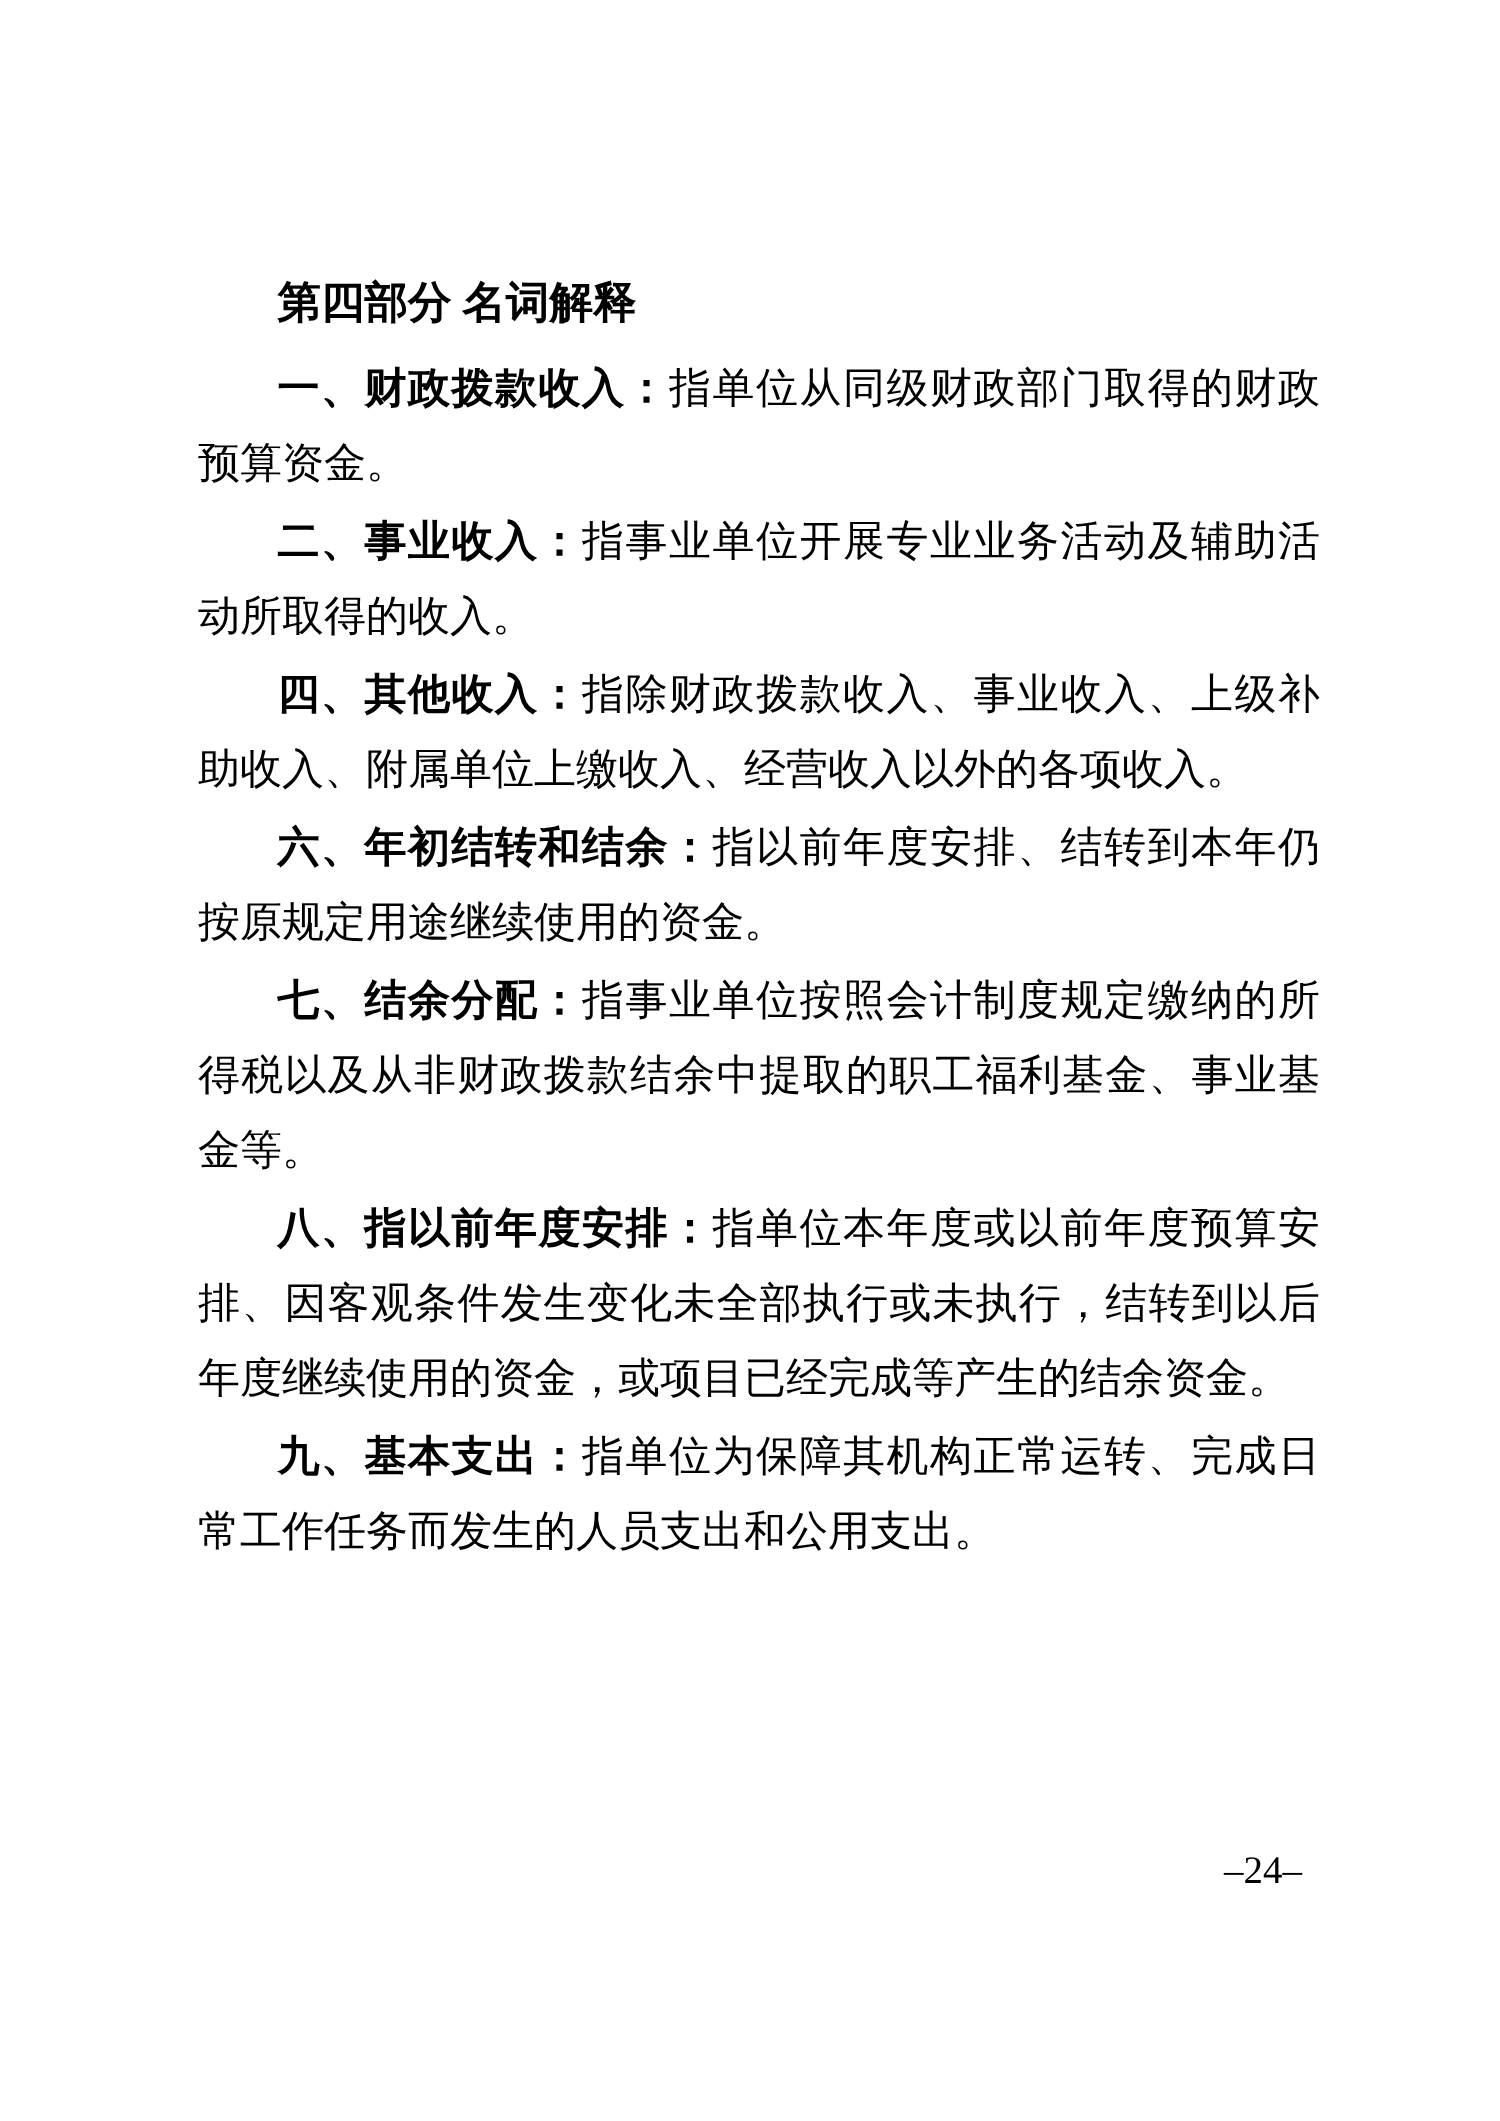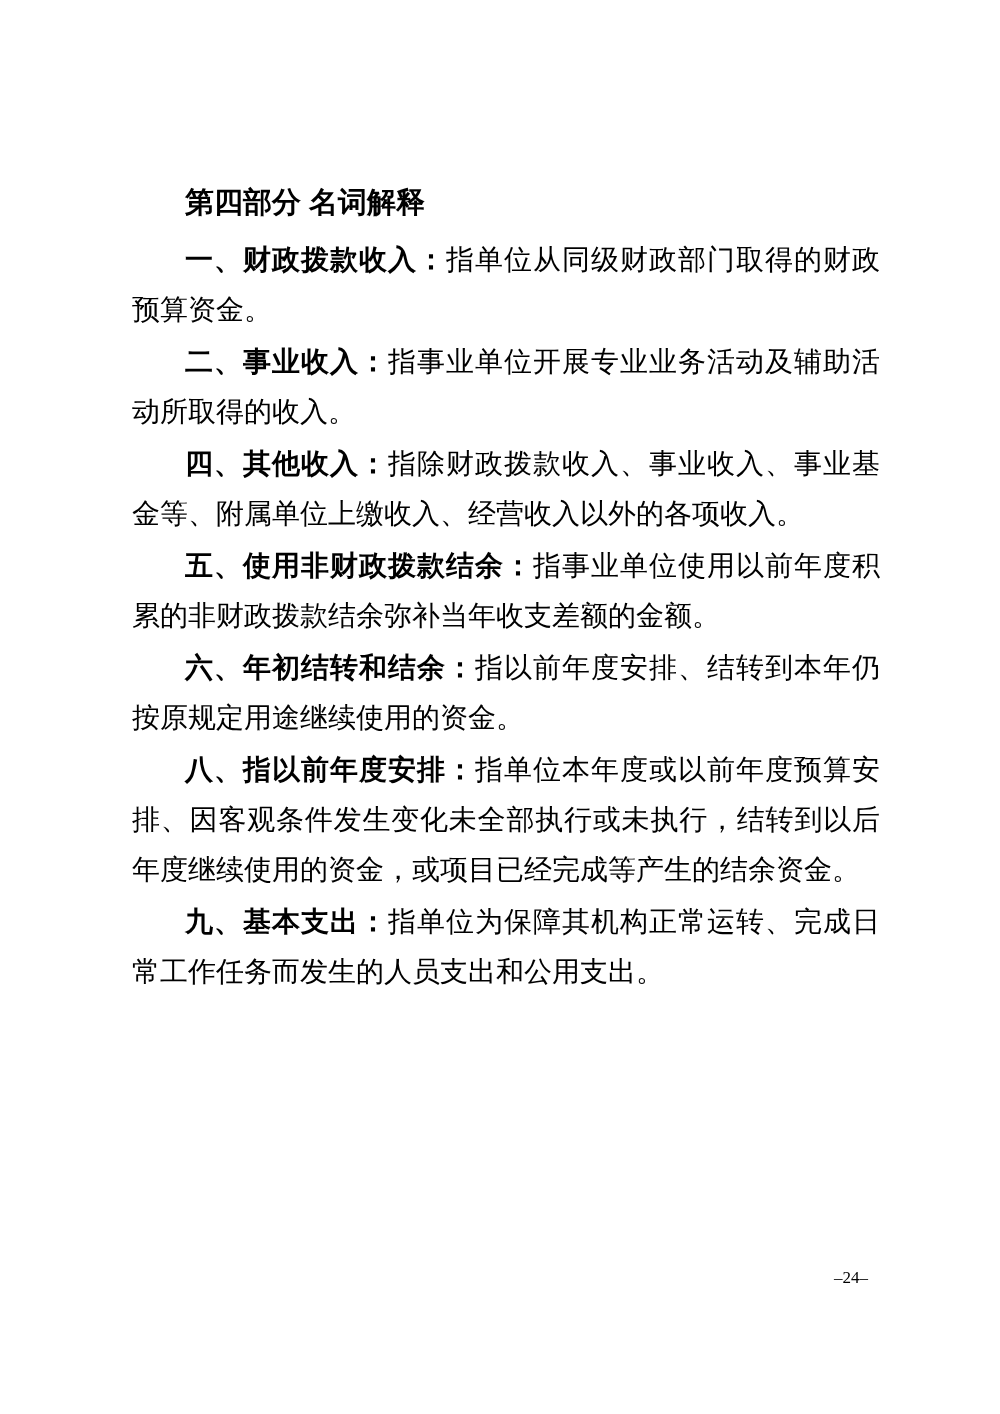--- a/index.html
+++ b/index.html
@@ -16,21 +16,21 @@
     overflow: hidden;
   }
   .content {
     position: absolute;
     left: 132px;
     top: 185px;
     width: 748px;
   }
   .doc-title {
     margin: 0 0 18px 0;
-    font-family: Liberation Sans, sans-serif;
+    font-family: Liberation Serif, serif;
     font-weight: bold;
     font-size: 29px;
     line-height: 34px;
     text-indent: 53px;
     white-space: pre;
   }
   .term-paragraph {
     margin: 0 0 2px 0;
     font-family: Liberation Mono, monospace;
     font-size: 28px;
@@ -38,38 +38,38 @@
     text-align: justify;
     text-justify: inter-character;
     text-indent: 53px;
   }
   .term-number,
   .term-name {
     font-weight: bold;
   }
   .page-number {
     position: absolute;
-    top: 1263px;
+    top: 1232px;
     right: 132px;
     font-family: "Liberation Serif", serif;
-    font-size: 17px;
+    font-size: 26px;
     line-height: 30px;
   }
 </style>
 </head>
 <body>
 
 <div class="page">
   <div class="content">
     <h1 class="doc-title">第四部分 名词解释</h1>
     <div>
 
     <p class="term-paragraph"><span class="term-number">一、</span><span class="term-name">财政拨款收入：</span><span>指单位从同级财政部门取得的财政预算资金。</span></p>
         <p class="term-paragraph"><span class="term-number">二、</span><span class="term-name">事业收入：</span><span>指事业单位开展专业业务活动及辅助活动所取得的收入。</span></p>
-        <p class="term-paragraph"><span class="term-number">四、</span><span class="term-name">其他收入：</span><span>指除财政拨款收入、事业收入、事业基金等、附属单位上缴收入、经营收入以外的各项收入。</span></p>
-        <p class="term-paragraph"><span class="term-number">五、</span><span class="term-name">使用非财政拨款结余：</span><span>指事业单位使用以前年度积累的非财政拨款结余弥补当年收支差额的金额。</span></p>
+        <p class="term-paragraph"><span class="term-number">四、</span><span class="term-name">其他收入：</span><span>指除财政拨款收入、事业收入、上级补助收入、附属单位上缴收入、经营收入以外的各项收入。</span></p>
         <p class="term-paragraph"><span class="term-number">六、</span><span class="term-name">年初结转和结余：</span><span>指以前年度安排、结转到本年仍按原规定用途继续使用的资金。</span></p>
+        <p class="term-paragraph"><span class="term-number">七、</span><span class="term-name">结余分配：</span><span>指事业单位按照会计制度规定缴纳的所得税以及从非财政拨款结余中提取的职工福利基金、事业基金等。</span></p>
         <p class="term-paragraph"><span class="term-number">八、</span><span class="term-name">指以前年度安排：</span><span>指单位本年度或以前年度预算安排、因客观条件发生变化未全部执行或未执行，结转到以后年度继续使用的资金，或项目已经完成等产生的结余资金。</span></p>
         <p class="term-paragraph"><span class="term-number">九、</span><span class="term-name">基本支出：</span><span>指单位为保障其机构正常运转、完成日常工作任务而发生的人员支出和公用支出。</span></p>
       </div>
   </div>
   <div class="page-number">–24–</div>
 </div>
 
 </body></html>

